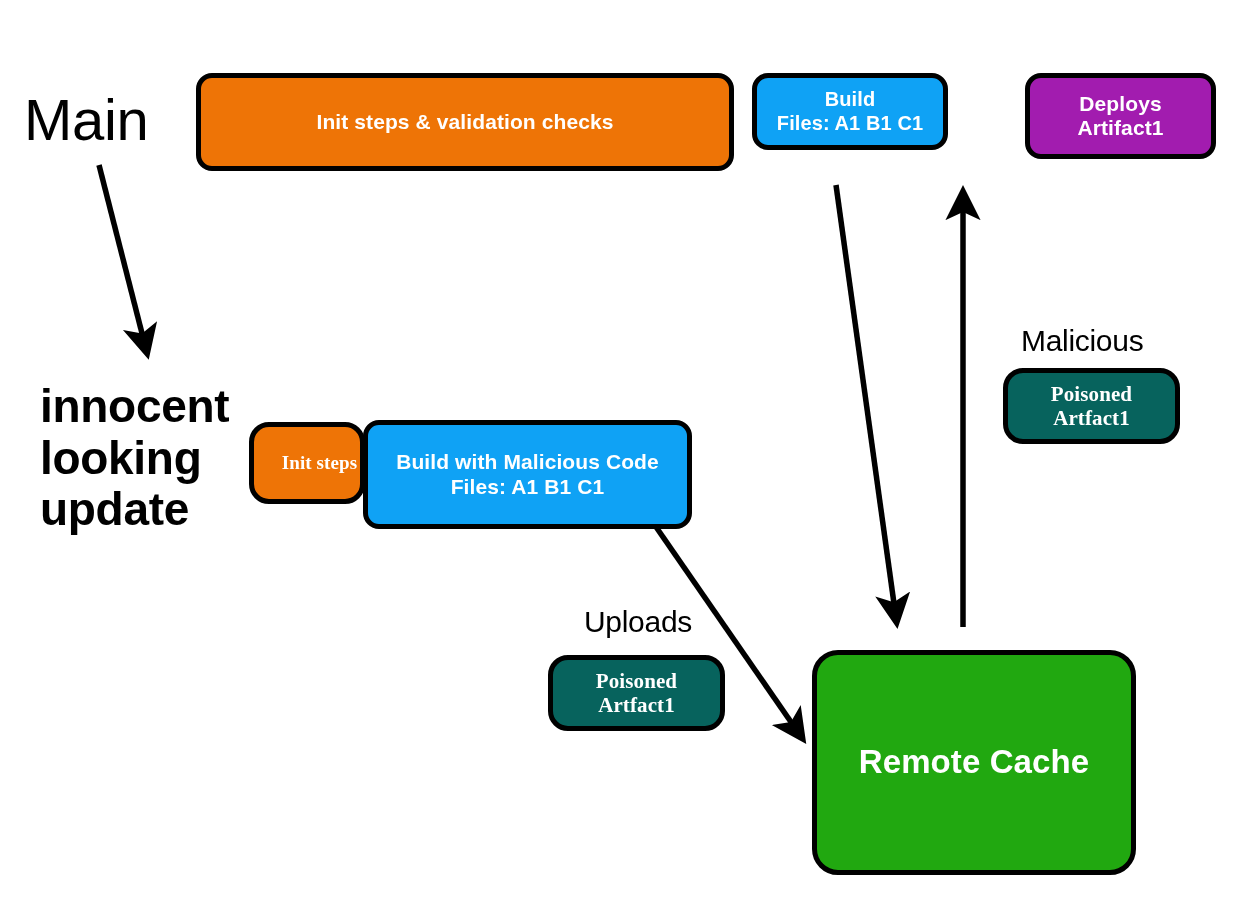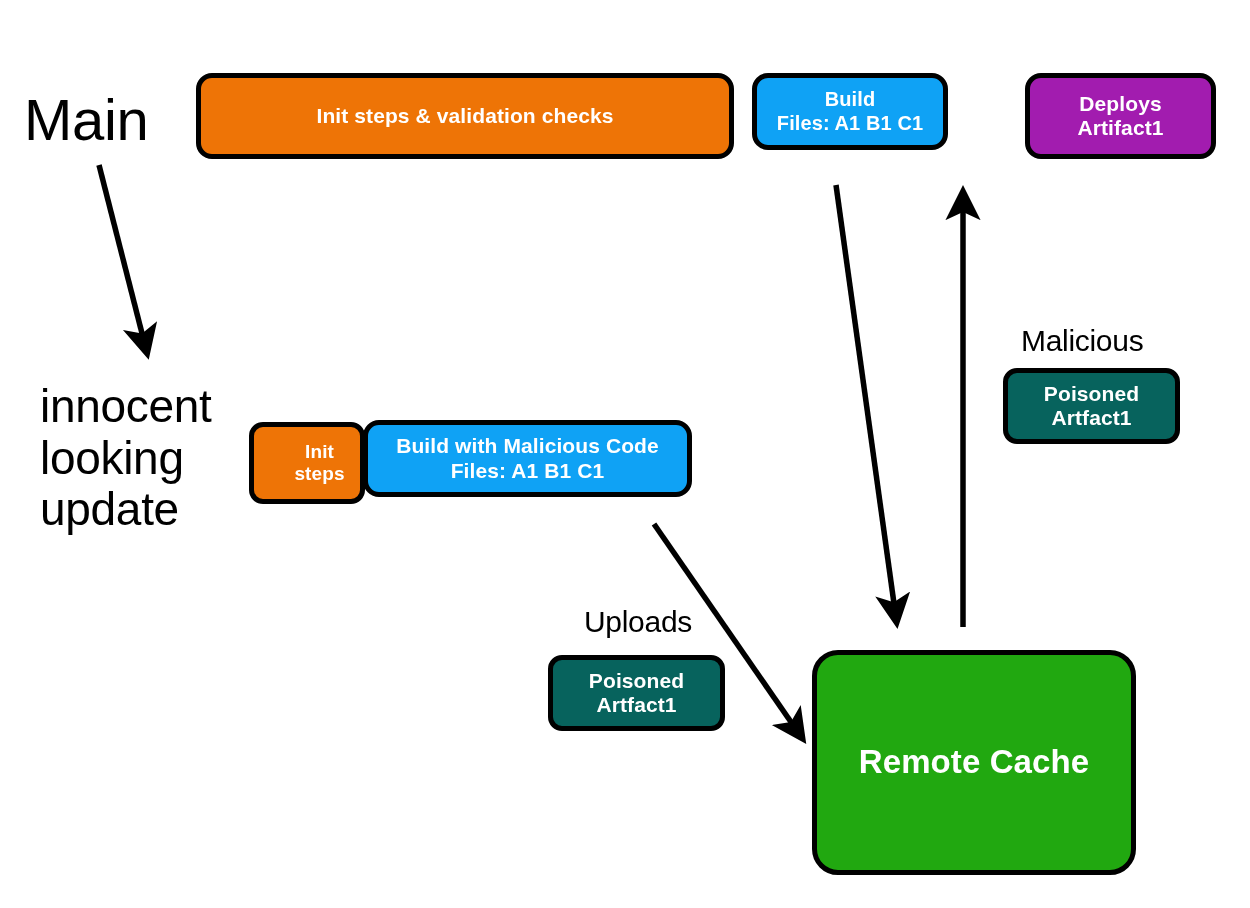--- a/index.html
+++ b/index.html
@@ -25,21 +25,21 @@
     display: flex;
     align-items: center;
     justify-content: center;
     text-align: center;
     color: #ffffff;
     font-weight: bold;
     line-height: 1.16;
     white-space: pre-line;
     letter-spacing: 0.1px;
   }
-  .node.small { border-width: 5px; border-radius: 14px; }
+  .node.small { border-width: 5px; border-radius: 20px; font-family: Liberation Serif, serif; }
 
   
   .plain {
     position: absolute;
     color: #000000;
     font-weight: normal;
     white-space: pre-line;
     line-height: 1.12;
     letter-spacing: -0.3px;
   }
@@ -70,44 +70,44 @@
 
     <line x1="836" y1="185" x2="896" y2="618" stroke="#000000" stroke-width="5.5" marker-end="url(#ah)"></line>
 
     <line x1="963" y1="627" x2="963" y2="196" stroke="#000000" stroke-width="5.5" marker-end="url(#ah)"></line>
 
     <line x1="654" y1="524" x2="800" y2="735" stroke="#000000" stroke-width="5.5" marker-end="url(#ah)"></line>
   </svg>
 
   <div class="plain" style="left:24px; top:88px; font-size:58px;">Main</div>
 
-  <div class="plain" style="left:40px; top:381px; font-size:46px;">innocent
+  <div class="plain" style="left:40px; top:381px; font-size:46px;font-weight:bold;">innocent
 looking
 update</div>
 
 
   <div class="plain" style="left:1021px; top:324px; font-size:30px;">Malicious</div>
 
   <div class="plain" style="left:584px; top:605px; font-size:30px;">Uploads</div>
 
-  <div class="node" style="left:196px; top:73px; width:538px; height:86px;
+  <div class="node" style="left:196px; top:73px; width:538px; height:98px;
               background:#EE7406; font-size:21px;">Init steps &amp; validation checks</div>
 
   <div class="node" style="left:752px; top:73px; width:196px; height:77px;
               background:#0FA2F5; font-size:20px;">Build
 Files: A1  B1  C1</div>
 
   <div class="node" style="left:1025px; top:73px; width:191px; height:86px;
               background:#a21caf; font-size:21px;">Deploys
 Artifact1</div>
 
   <div class="node small" style="left:249px; top:422px; width:116px; height:82px;
               background:#EE7406; font-size:19px;padding-left:25px;">Init steps</div>
 
-  <div class="node" style="left:363px; top:420px; width:329px; height:77px;
+  <div class="node" style="left:363px; top:420px; width:329px; height:109px;
               background:#0FA2F5; font-size:21px;">Build with Malicious Code
 Files: A1  B1  C1</div>
 
   <div class="node small" style="left:1003px; top:368px; width:177px; height:76px;
               background:#07635D; font-size:21px;">Poisoned
 Artfact1</div>
 
   <div class="node small" style="left:548px; top:655px; width:177px; height:76px;
               background:#07635D; font-size:21px;">Poisoned
 Artfact1</div>

